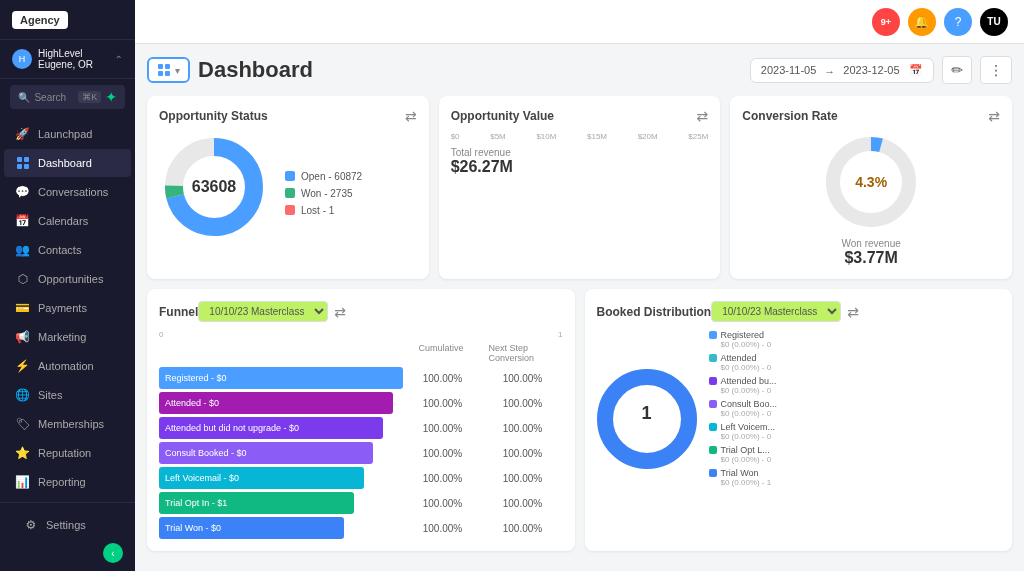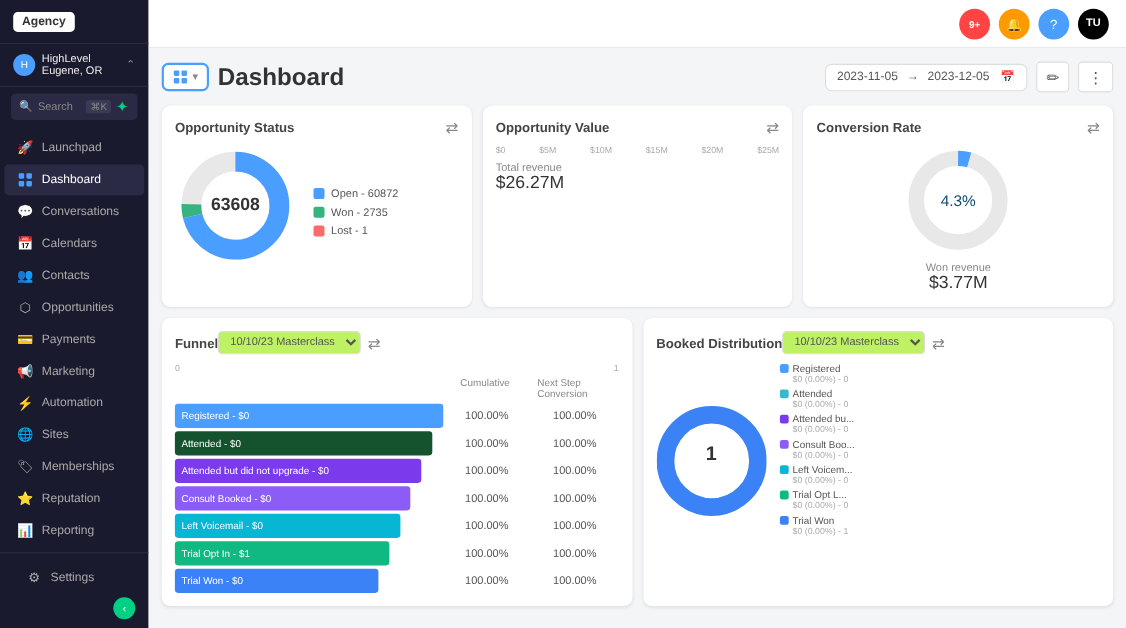--- a/index.html
+++ b/index.html
@@ -60,26 +60,26 @@
     
     .opp-value-content { }
     .horizontal-bars { display: flex; flex-direction: column; gap: 8px; width: 100%; padding: 8px 0; }
     .h-bar-row { display: flex; align-items: center; gap: 6px; }
     .h-bar-label { font-size: 9px; color: #888; width: 30px; text-align: right; }
     .h-bar-track { flex: 1; height: 8px; background: #f0f0f0; border-radius: 4px; overflow: hidden; }
     .h-bar-fill { height: 100%; border-radius: 4px; background: #4a9eff; }
     .x-axis { display: flex; justify-content: space-between; font-size: 8px; color: #aaa; margin-top: 4px; }
     .value-footer { margin-top: 6px; }
     .value-label { font-size: 10px; color: #888; }
-    .value-amount { font-size: 16px; font-weight: 400; color: #333; }
+    .value-amount { font-size: 16px; font-weight: 700; color: #333; }
 
     
     .conversion-content { display: flex; flex-direction: column; align-items: center; }
     .conv-donut { position: relative; width: 100px; height: 100px; margin: 0 auto; }
-    .conv-label { position: absolute; top: 50%; left: 50%; transform: translate(-50%, -50%); font-size: 14px; font-weight: 400; color: #0c4a6e; }
+    .conv-label { position: absolute; top: 50%; left: 50%; transform: translate(-50%, -50%); font-size: 14px; font-weight: 700; color: #a16207; }
     .conv-footer { text-align: center; margin-top: 6px; }
 
     
     .bottom-row { display: grid; grid-template-columns: 1fr 1fr; gap: 10px; }
     .funnel-card { background: white; border-radius: 8px; padding: 12px; box-shadow: 0 1px 3px rgba(0,0,0,0.08); }
     .funnel-header { display: flex; align-items: center; justify-content: flex-start; margin-bottom: 8px; }
     .funnel-title { font-size: 12px; font-weight: 600; color: #444; }
     .funnel-select { background: #bef264; border: 1px solid #ddd; border-radius: 4px; padding: 3px 6px; font-size: 10px; color: #555; cursor: pointer; }
     .funnel-rows { display: flex; flex-direction: column; gap: 3px; }
     .funnel-row { display: grid; grid-template-columns: 1fr 80px 80px; align-items: center; font-size: 10px; }
@@ -353,21 +353,21 @@
         <div class="funnel-rows">
           <div class="funnel-row">
             <div class="funnel-bar-cell">
               <div class="funnel-bar" style="background:#4a9eff;width:100%;">Registered - $0</div>
             </div>
             <div class="funnel-val">100.00%</div>
             <div class="funnel-val">100.00%</div>
           </div>
           <div class="funnel-row">
             <div class="funnel-bar-cell">
-              <div class="funnel-bar" style="background:#14532d;width:96%;">Attended - $0</div>
+              <div class="funnel-bar" style="background:#a21caf;width:96%;">Attended - $0</div>
             </div>
             <div class="funnel-val">100.00%</div>
             <div class="funnel-val">100.00%</div>
           </div>
           <div class="funnel-row">
             <div class="funnel-bar-cell">
               <div class="funnel-bar" style="background:#7c3aed;width:92%;">Attended but did not upgrade - $0</div>
             </div>
             <div class="funnel-val">100.00%</div>
             <div class="funnel-val">100.00%</div>

